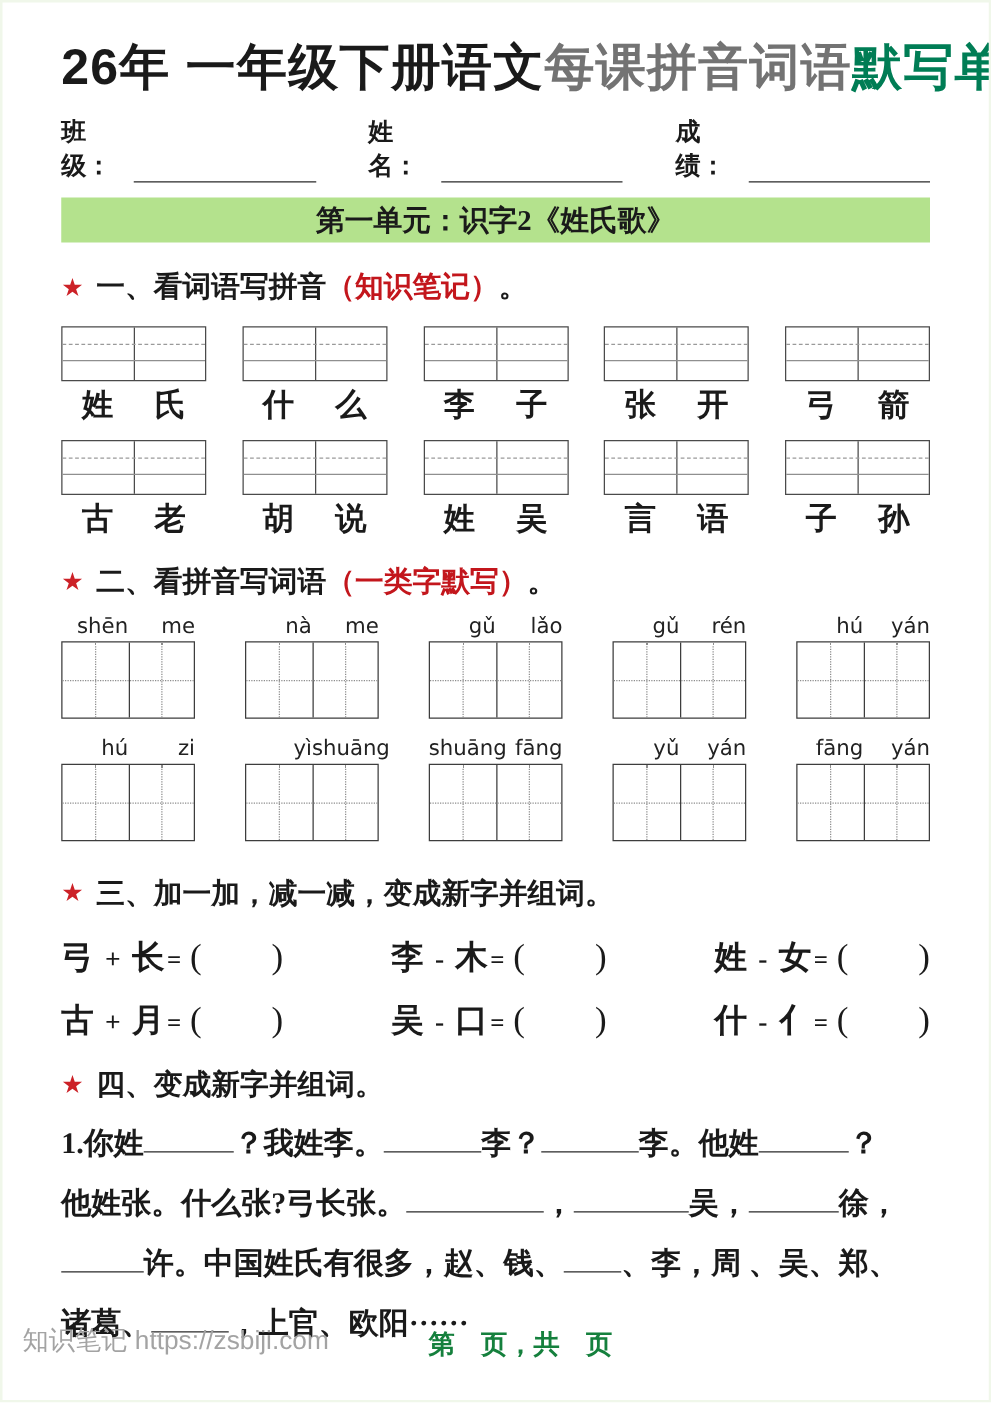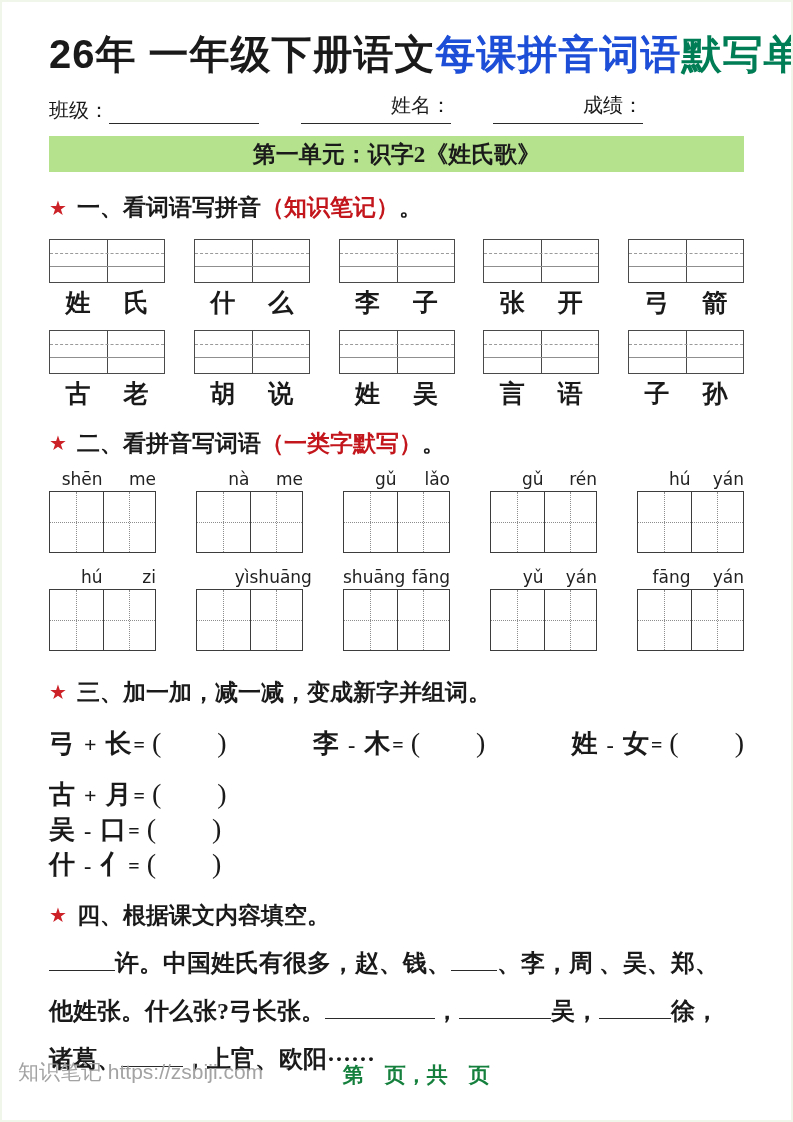--- a/index.html
+++ b/index.html
@@ -6,26 +6,26 @@
   html,body { background:#ffffff; }
   body { font-family:"Liberation Serif", serif; color:#1a1a1a; }
   .page {
     position:relative; width:793px; height:1122px; margin:0 auto;
     background:#ffffff; border:2px solid #f0f7ea; padding:26px 47px 0 47px;
     overflow:hidden;
   }
   
   .title { text-align:center; font-family:"Liberation Sans", sans-serif;
     font-weight:bold; font-size:40px; line-height:1.3; letter-spacing:1px; white-space:nowrap; }
-  .title .t-red { color:#1d4ed8; }
+  .title .t-red { color:#737373; }
   .title .t-green { color:#007d55; }
   
-  .info-line { display:flex; margin-top:12px; font-size:20px; font-weight:400; align-items:flex-end; }
+  .info-line { display:flex; margin-top:12px; font-size:20px; font-weight:700; align-items:flex-end; }
   .info-item { display:flex; align-items:flex-end; }
-  .info-item + .info-item { margin-left:42px;flex-direction:column; }
+  .info-item + .info-item { margin-left:42px; }
   .uline { display:inline-block; height:5px; border-bottom:1.6px solid #2a2a2a; }
   .info-blank { width:150px; }
   
   .banner { margin-top:12px; background:#b4e28d; height:36px; display:flex;
     align-items:center; justify-content:center; font-size:23px; font-weight:700; }
   
   .sec-header { display:flex; align-items:center; font-size:23px; font-weight:600; }
   .sec-header .star { color:#cc2127; font-size:20px; margin-right:10px;
     font-family:"DejaVu Sans", sans-serif; }
   .sec-header .red-part { color:#c3161c; }
@@ -49,21 +49,21 @@
   .pin-labels { display:flex; height:24px; align-items:flex-end; margin-bottom:2px;
     font-family:"DejaVu Sans", sans-serif; font-size:17px; color:#222; }
   .pin-labels span { width:50%; text-align:right; line-height:1.1; }
   .tian-grid { position:relative; width:107px; height:62px; border:1.6px solid #3d3d3d; background:#fff; }
   .tg-div { position:absolute; left:50%; top:0; bottom:0; border-left:1.3px solid #3d3d3d; }
   .tg-v { position:absolute; top:0; bottom:0; border-left:1px dotted #8d8d8d; }
   .tg-v1 { left:25%; } .tg-v2 { left:75%; }
   .tg-h { position:absolute; left:0; right:0; top:50%; border-top:1px dotted #8d8d8d; }
   
   .eq-row { display:flex; justify-content:space-between; margin-top:18px; }
-  .eq-row + .eq-row { margin-top:16px;flex-direction:column; }
+  .eq-row + .eq-row { margin-top:16px; }
   .equation { font-size:26px; font-weight:600; white-space:nowrap; }
   .eq-op { margin:0 9px; font-size:22px; }
   .eq-eq { margin:0 7px 0 2px; font-size:20px; }
   .eq-paren { font-size:28px; font-weight:400; }
   .eq-blank { display:inline-block; width:56px; }
   
   .fill-lines { margin-top:8px; }
   .fill-line { font-size:24px; font-weight:600; line-height:48px; white-space:nowrap; }
   .fill-line .blank { border-bottom:1.6px solid #2a2a2a; height:5px; display:inline-block; }
   
@@ -366,25 +366,26 @@
       </div>
       <div class="eq-row">
         <div class="equation"><span class="eq-char">古</span><span class="eq-op">+</span><span class="eq-char">月</span><span class="eq-eq">=</span><span class="eq-paren">(</span><span class="eq-blank"></span><span class="eq-paren">)</span></div>
         <div class="equation"><span class="eq-char">吴</span><span class="eq-op">-</span><span class="eq-char">口</span><span class="eq-eq">=</span><span class="eq-paren">(</span><span class="eq-blank"></span><span class="eq-paren">)</span></div>
         <div class="equation"><span class="eq-char">什</span><span class="eq-op">-</span><span class="eq-char">亻</span><span class="eq-eq">=</span><span class="eq-paren">(</span><span class="eq-blank"></span><span class="eq-paren">)</span></div>
       </div>
     </div>
 
   <div class="sec-header h-s4">
     <span class="star">★</span>
-    <span>四、根据课文内容填空。</span>
+    <span>四、变成新字并组词。</span>
   </div>
   <div id="s4-lines" class="fill-lines">
+      <div class="fill-line"><span class="ftext">1.你姓</span><span class="blank" style="width: 72px;"></span><span class="ftext">？我姓李。</span><span class="blank" style="width: 78px;"></span><span class="ftext">李？</span><span class="blank" style="width: 78px;"></span><span class="ftext">李。他姓</span><span class="blank" style="width: 72px;"></span><span class="ftext">？</span></div>
+      <div class="fill-line"><span class="ftext">他姓张。什么张?弓长张。</span><span class="blank" style="width: 110px;"></span><span class="ftext">，</span><span class="blank" style="width: 92px;"></span><span class="ftext">吴，</span><span class="blank" style="width: 72px;"></span><span class="ftext">徐，</span></div>
       <div class="fill-line"><span class="blank" style="width: 66px;"></span><span class="ftext">许。中国姓氏有很多，赵、钱、</span><span class="blank" style="width: 46px;"></span><span class="ftext">、李，周 、吴、郑、</span></div>
-      <div class="fill-line"><span class="ftext">他姓张。什么张?弓长张。</span><span class="blank" style="width: 110px;"></span><span class="ftext">，</span><span class="blank" style="width: 92px;"></span><span class="ftext">吴，</span><span class="blank" style="width: 72px;"></span><span class="ftext">徐，</span></div>
       <div class="fill-line"><span class="ftext">诸葛、</span><span class="blank" style="width: 62px;"></span><span class="ftext">，上官、欧阳······</span></div>
     </div>
 
   <div class="footer">
     <span class="watermark">知识笔记 https://zsbiji.com</span>
     <span class="page-text">第　页，共　页</span>
   </div>
 
 </div>
 

